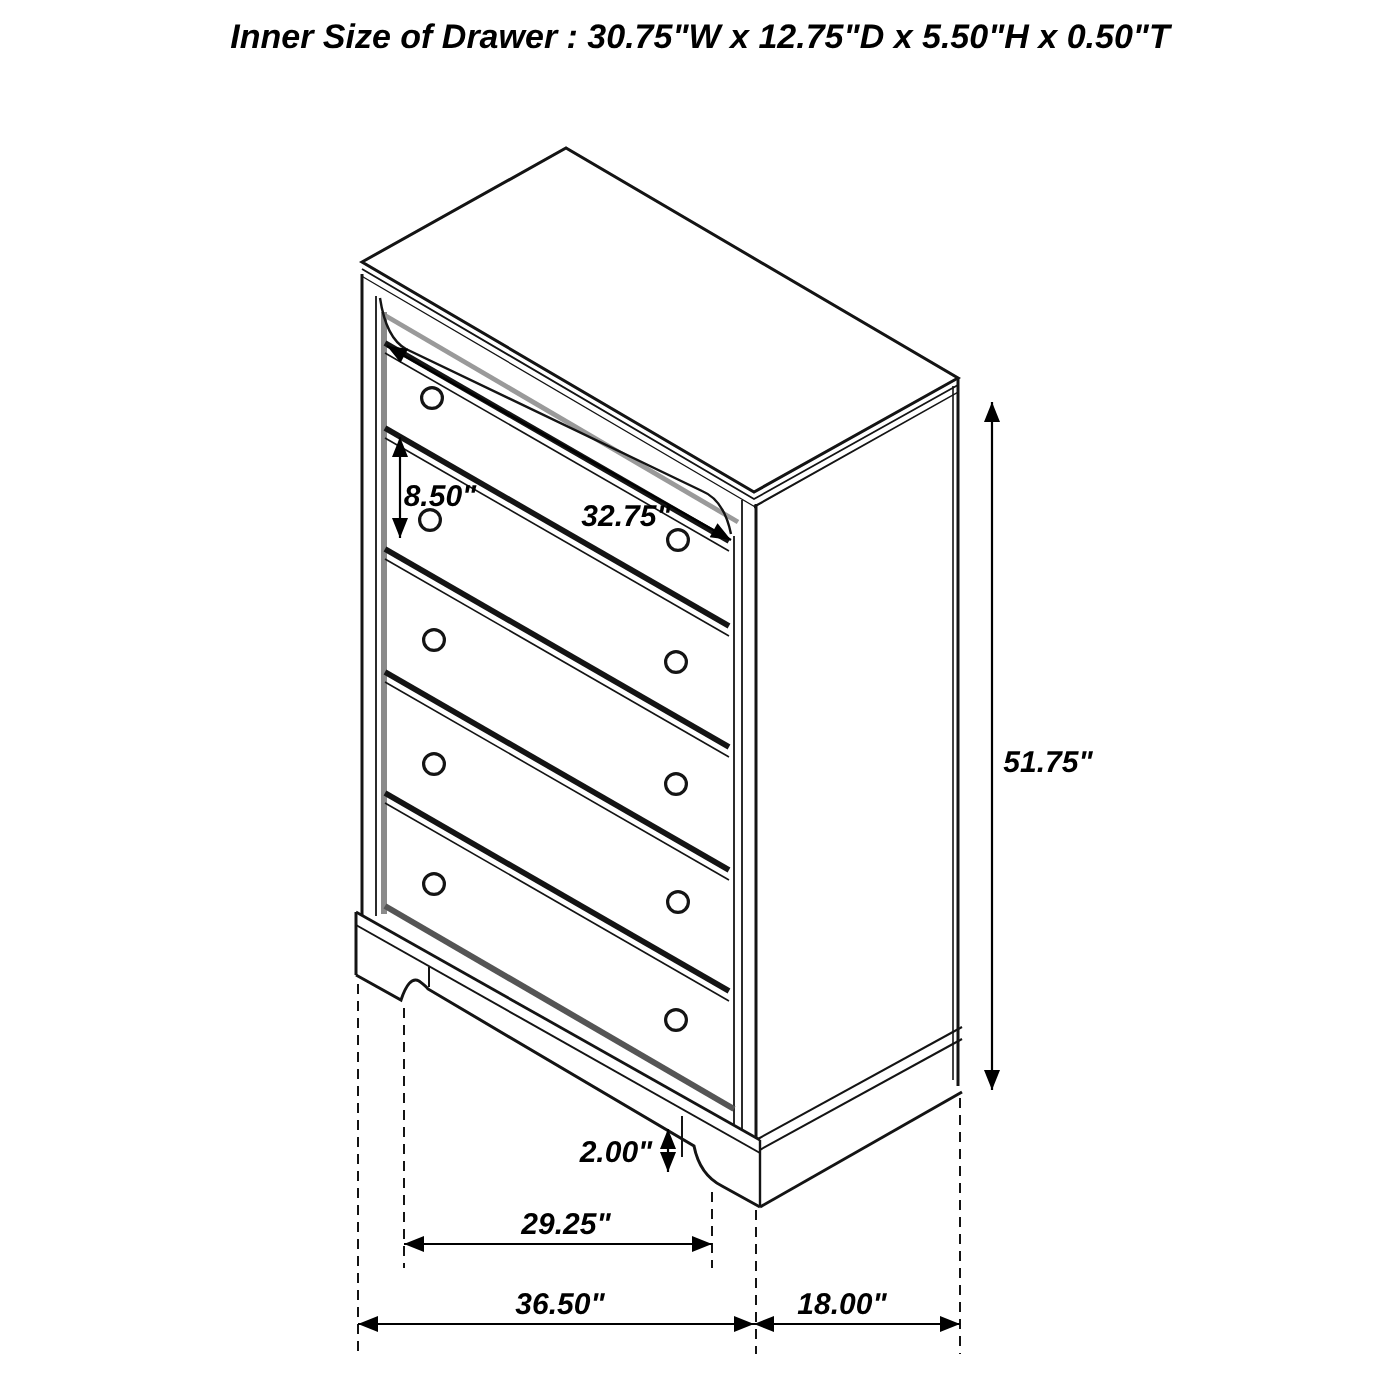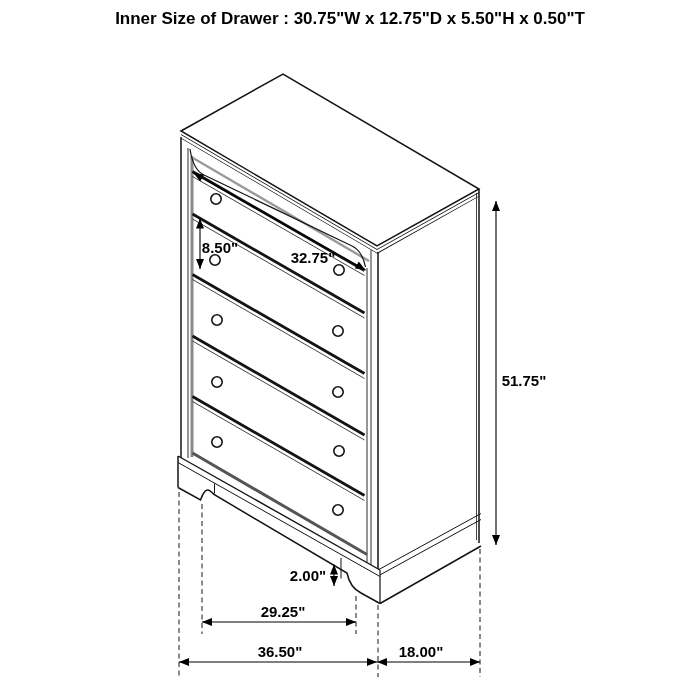--- a/index.html
+++ b/index.html
@@ -2,20 +2,21 @@
 <html><head>
 <meta charset="utf-8">
 <style>
   html,body{margin:0;padding:0;background:#fff;}
   .stage{
     position:relative;
     width:700px;height:700px;
     background:#fff;
     font-family:"Liberation Sans", sans-serif;
     overflow:hidden;
+    font-style:italic;
   }
   svg text{
     font-family:"Liberation Sans", sans-serif;
     font-weight:700;
     fill:#000;
   }
   .dim-label{font-size:15px;}
   .title-label{font-size:17px;}
   .ln{stroke:#141414;fill:none;}
 </style>

